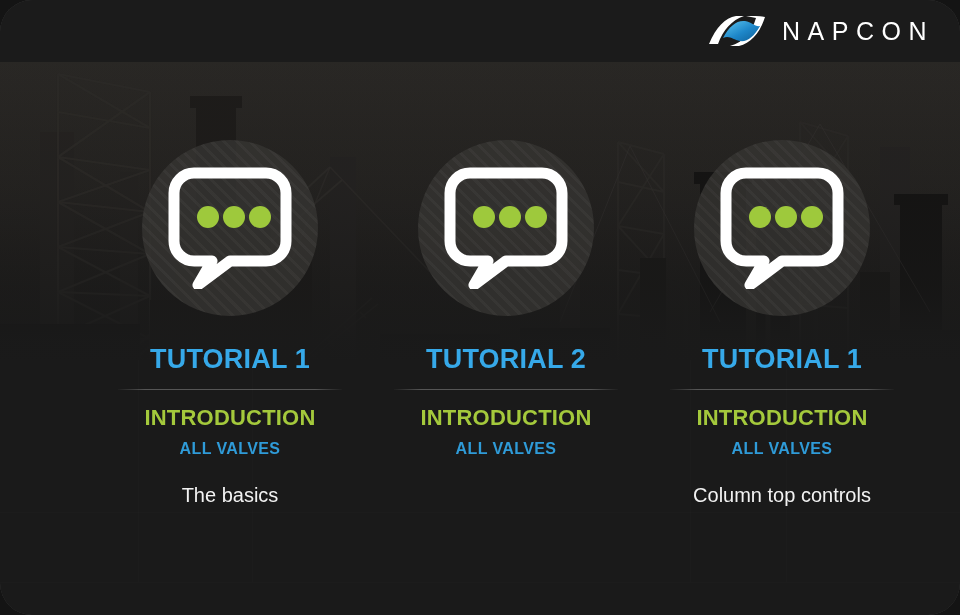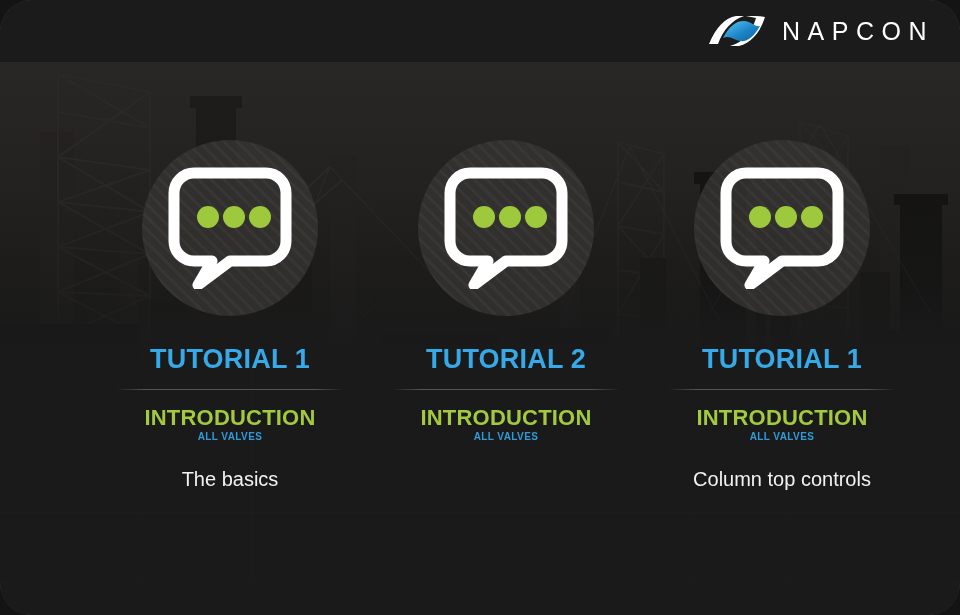--- a/index.html
+++ b/index.html
@@ -132,22 +132,23 @@
   }
   .card-category {
     margin-top:15px;
     color:#a4c93c;
     font-size:22px;
     font-weight:bold;
     letter-spacing:0.2px;
     white-space:nowrap;
   }
   .card-scope {
+    margin-top:9px;
     color:#2f9bd8;
-    font-size:10px;
+    font-size:16px;
     font-weight:bold;
     letter-spacing:0.4px;
     white-space:nowrap;
   }
   .card-desc {
     margin-top:26px;
     color:#f2f2f2;
     font-size:20px;
     font-weight:400;
     white-space:nowrap;

